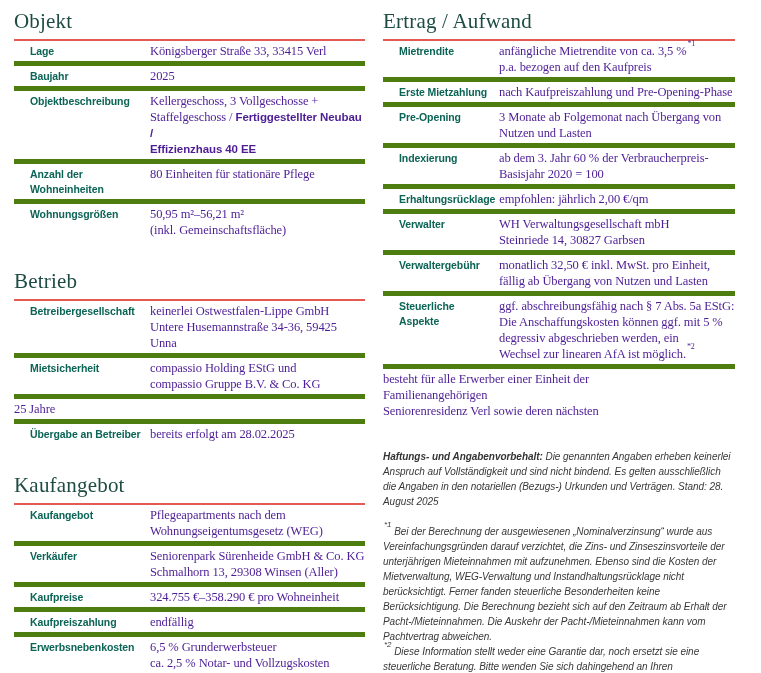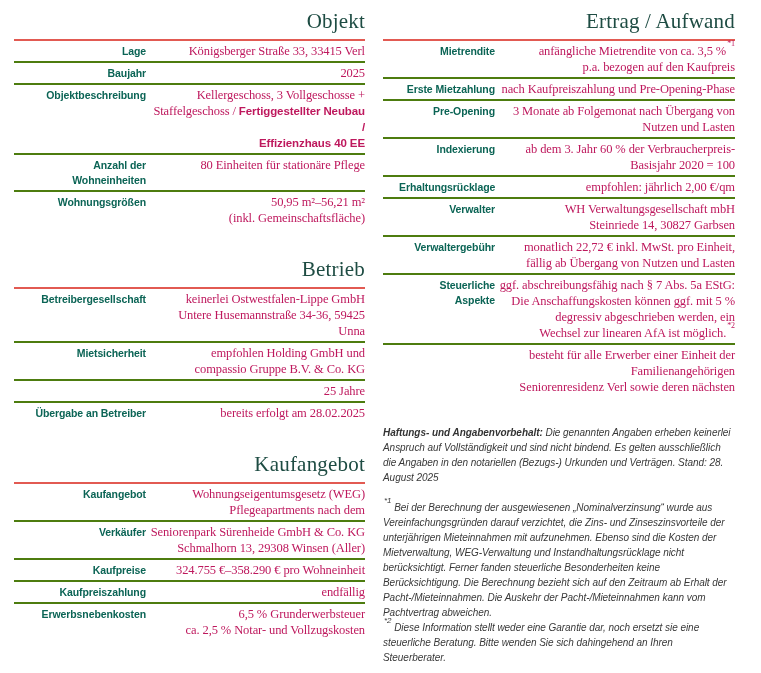--- a/index.html
+++ b/index.html
@@ -8,49 +8,49 @@
     width: 761px; height: 673px; overflow: hidden;
     font-family: "Liberation Sans", sans-serif;
     -webkit-font-smoothing: antialiased;
   }
   .page {
     display: grid;
     grid-template-columns: 351px 352px;
     column-gap: 18px;
     padding: 8px 26px 0 14px;
   }
-  .section { margin-bottom: 28px; text-align: right; }
+  .section { margin-bottom: 28px; }
   .section-title {
     font-family: "Liberation Serif", serif;
     font-weight: 400;
     font-size: 21px;
     line-height: 26px;
     color: #1e4c43;
     letter-spacing: 0.2px;
   }
   .rule { height: 2px; background: #e25a52; margin-top: 5px; }
   .row { display: flex; padding: 2px 0; }
-  .row + .row { border-top: 2px solid #4d7c0f; }
+  .row + .row { border-top: 5px solid #4d7c0f; }
   .lbl {
     flex: 0 0 136px;
     padding: 1px 4px 0 16px;
     font-size: 10.5px;
     font-weight: 700;
     letter-spacing: -0.1px;
     line-height: 15px;
     color: #0b6455;
   }
   .col-right .lbl { flex: 0 0 116px; }
   .val {
     flex: 1 1 auto;
     font-family: "Liberation Serif", serif;
     font-size: 12.5px;
     letter-spacing: -0.1px;
     line-height: 16px;
-    color: #be185d;
+    color: #4c1d95;
   }
   .em {
     font-family: "Liberation Sans", sans-serif;
     font-weight: 700;
     font-size: 11.5px;
     letter-spacing: -0.1px;
   }
   sup.fn {
     font-size: 8px;
     line-height: 0;
@@ -124,21 +124,21 @@
         <div class="row">
           <div class="lbl">Betreibergesellschaft</div>
           <div class="val">
             <div>keinerlei Ostwestfalen-Lippe GmbH</div>
             <div>Untere Husemannstraße 34-36, 59425 Unna</div>
           </div>
         </div>
         <div class="row">
           <div class="lbl">Mietsicherheit</div>
           <div class="val">
-            <div>empfohlen Holding GmbH und</div>
+            <div>compassio Holding EStG und</div>
             <div>compassio Gruppe B.V. &amp; Co. KG</div>
           </div>
         </div>
         <div class="row">
           <div class="val">
               <div>25 Jahre</div>
             </div>
         </div>
         <div class="row">
           <div class="lbl">Übergabe an Betreiber</div>
@@ -149,22 +149,22 @@
       </div>
     </div>
 
     <div class="section">
       <div class="section-title">Kaufangebot</div>
       <div class="rule"></div>
       <div class="table">
         <div class="row">
           <div class="lbl">Kaufangebot</div>
           <div class="val">
+            <div>Pflegeapartments nach dem</div>
             <div>Wohnungseigentumsgesetz (WEG)</div>
-            <div>Pflegeapartments nach dem</div>
           </div>
         </div>
         <div class="row">
           <div class="lbl">Verkäufer</div>
           <div class="val">
             <div>Seniorenpark Sürenheide GmbH &amp; Co. KG</div>
             <div>Schmalhorn 13, 29308 Winsen (Aller)</div>
           </div>
         </div>
         <div class="row">
@@ -233,21 +233,21 @@
         <div class="row">
           <div class="lbl">Verwalter</div>
           <div class="val">
             <div>WH Verwaltungsgesellschaft mbH</div>
             <div>Steinriede 14, 30827 Garbsen</div>
           </div>
         </div>
         <div class="row">
           <div class="lbl">Verwaltergebühr</div>
           <div class="val">
-            <div>monatlich 22,72 € inkl. MwSt. pro Einheit,</div>
+            <div>monatlich 32,50 € inkl. MwSt. pro Einheit,</div>
             <div>fällig ab Übergang von Nutzen und Lasten</div>
           </div>
         </div>
         <div class="row">
           <div class="lbl">Steuerliche Aspekte</div>
           <div class="val">
             <div>ggf. abschreibungsfähig nach § 7 Abs. 5a EStG:</div>
             <div>Die Anschaffungskosten können ggf. mit 5 %</div>
             <div>degressiv abgeschrieben werden, ein</div>
             <div><span>Wechsel zur linearen AfA ist möglich.</span><sup class="fn">*2</sup></div>

